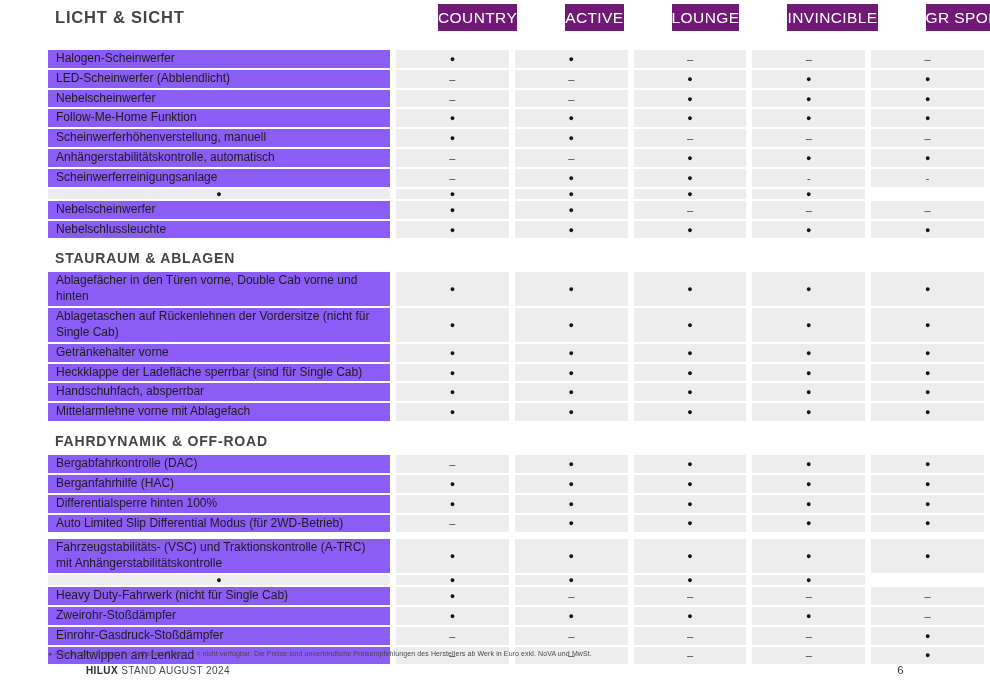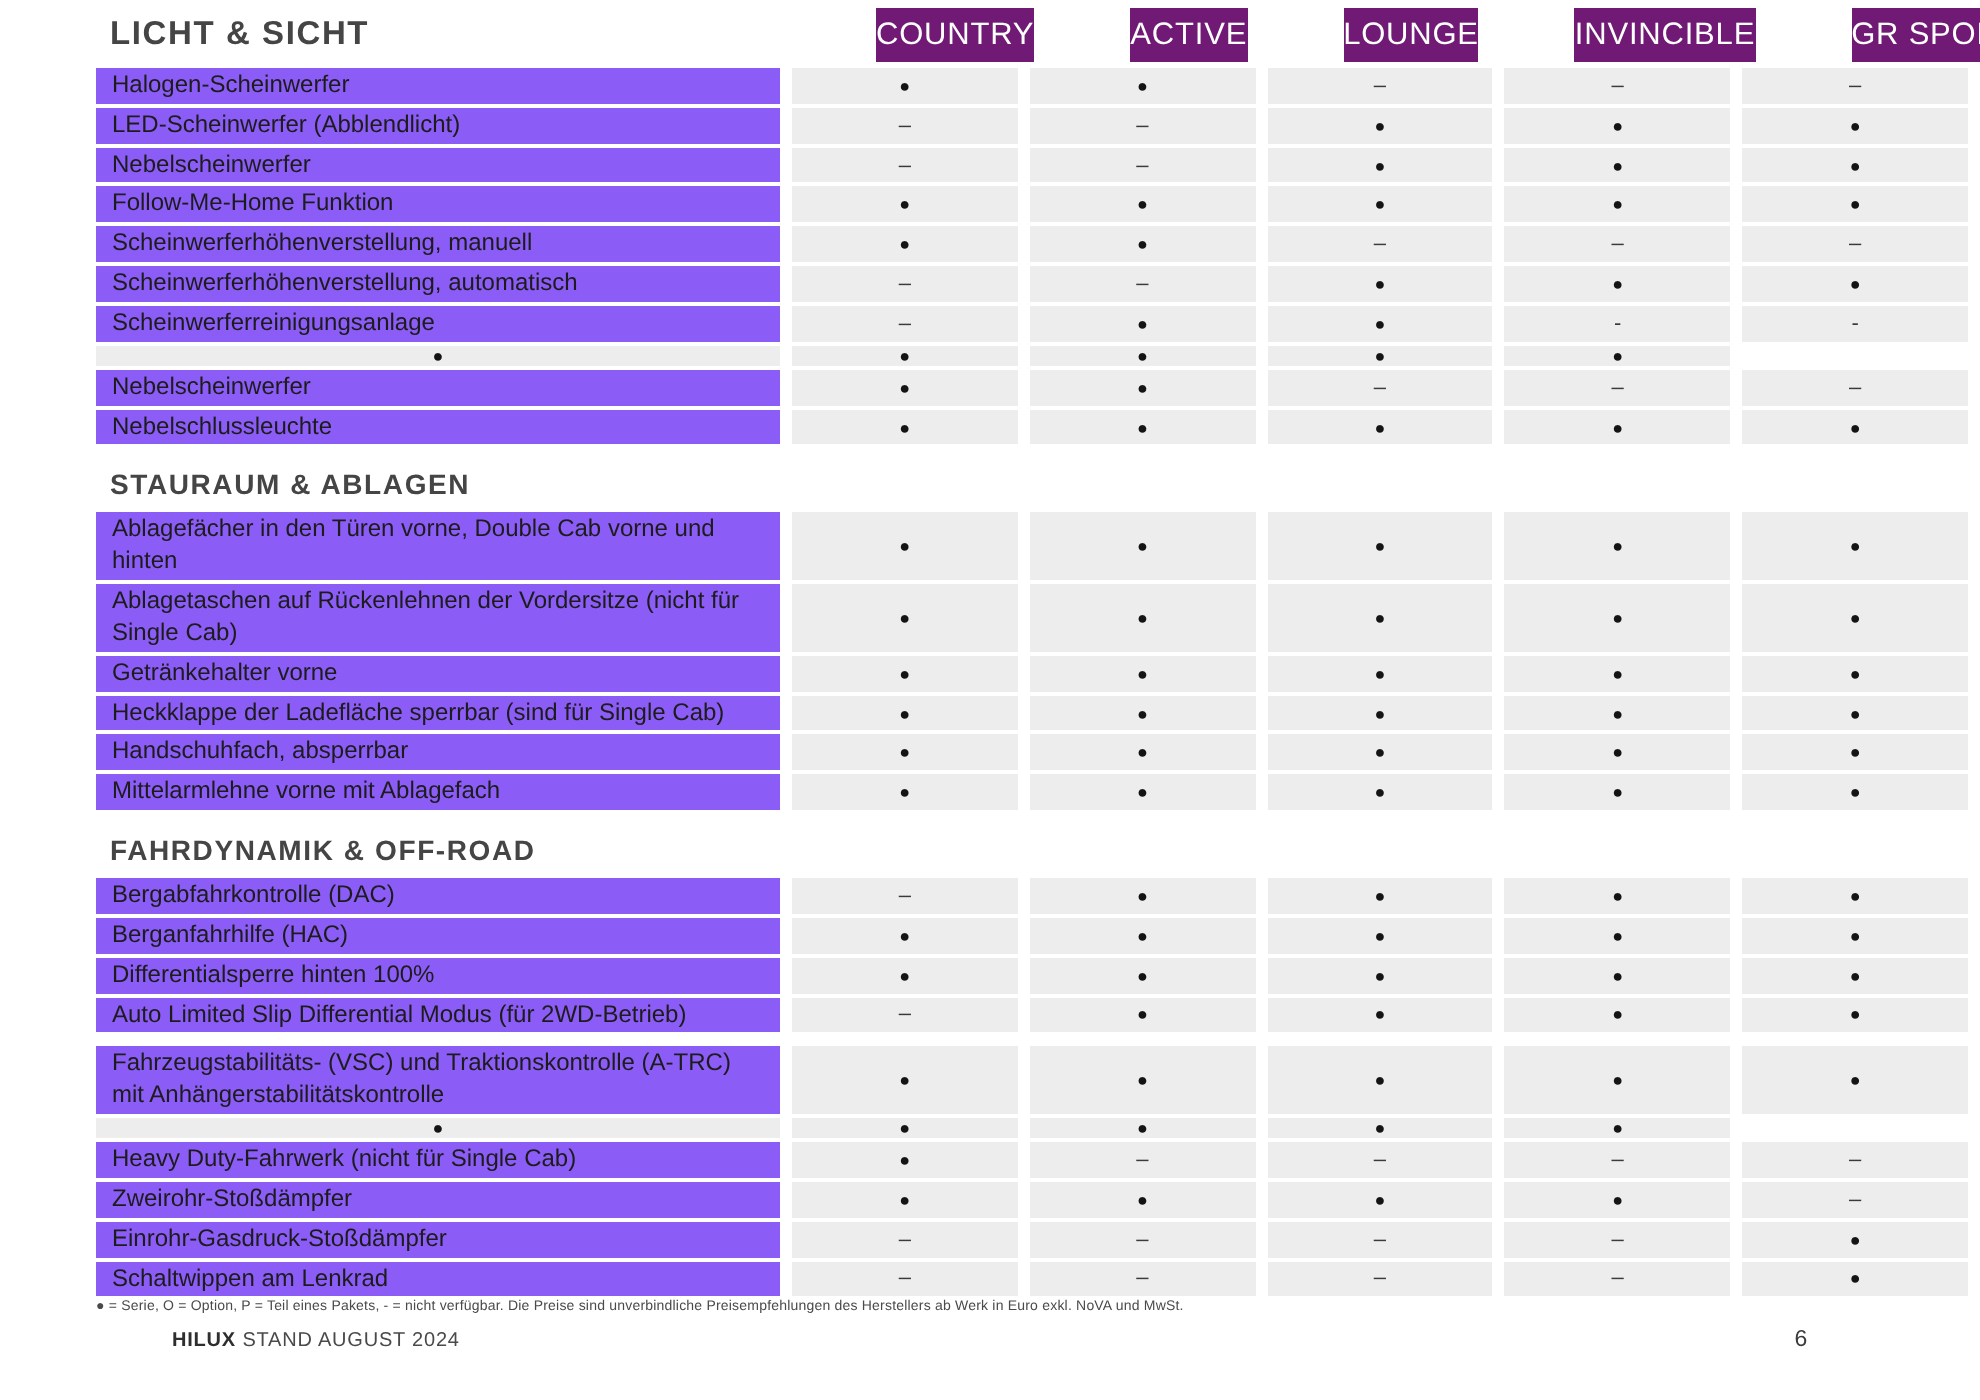--- a/index.html
+++ b/index.html
@@ -13,21 +13,21 @@
   .page { padding:4px 6px 0 48px; }
 
   .grid-row {
     display:grid;
     grid-template-columns:342px repeat(5, 1fr);
     column-gap:6px;
     margin-bottom:2px;
   }
   .gap-before { margin-top:7px; }
 
-  .header-row { margin-bottom:3px;gap:48px; }
+  .header-row { margin-bottom:19px;gap:48px; }
   .section-title {
     font-size:16.5px;
     font-weight:700;
     color:#454545;
     letter-spacing:0.8px;
     display:flex;
     align-items:center;
     padding-left:7px;
   }
   .col-header {
@@ -140,21 +140,21 @@
       </div>
       <div class="grid-row">
         <div class="label-cell">Scheinwerferhöhenverstellung, manuell</div>
         <div class="value-cell dot">●</div>
         <div class="value-cell dot">●</div>
         <div class="value-cell dash">–</div>
         <div class="value-cell dash">–</div>
         <div class="value-cell dash">–</div>
       </div>
       <div class="grid-row">
-        <div class="label-cell">Scheinwerferhöhenverstellung, automatisch</div>
+        <div class="label-cell">Anhängerstabilitätskontrolle, automatisch</div>
         <div class="value-cell dash">–</div>
         <div class="value-cell dash">–</div>
         <div class="value-cell dot">●</div>
         <div class="value-cell dot">●</div>
         <div class="value-cell dot">●</div>
       </div>
       <div class="grid-row">
         <div class="label-cell">Scheinwerferreinigungsanlage</div>
         <div class="value-cell dash">–</div>
         <div class="value-cell dot">●</div>

